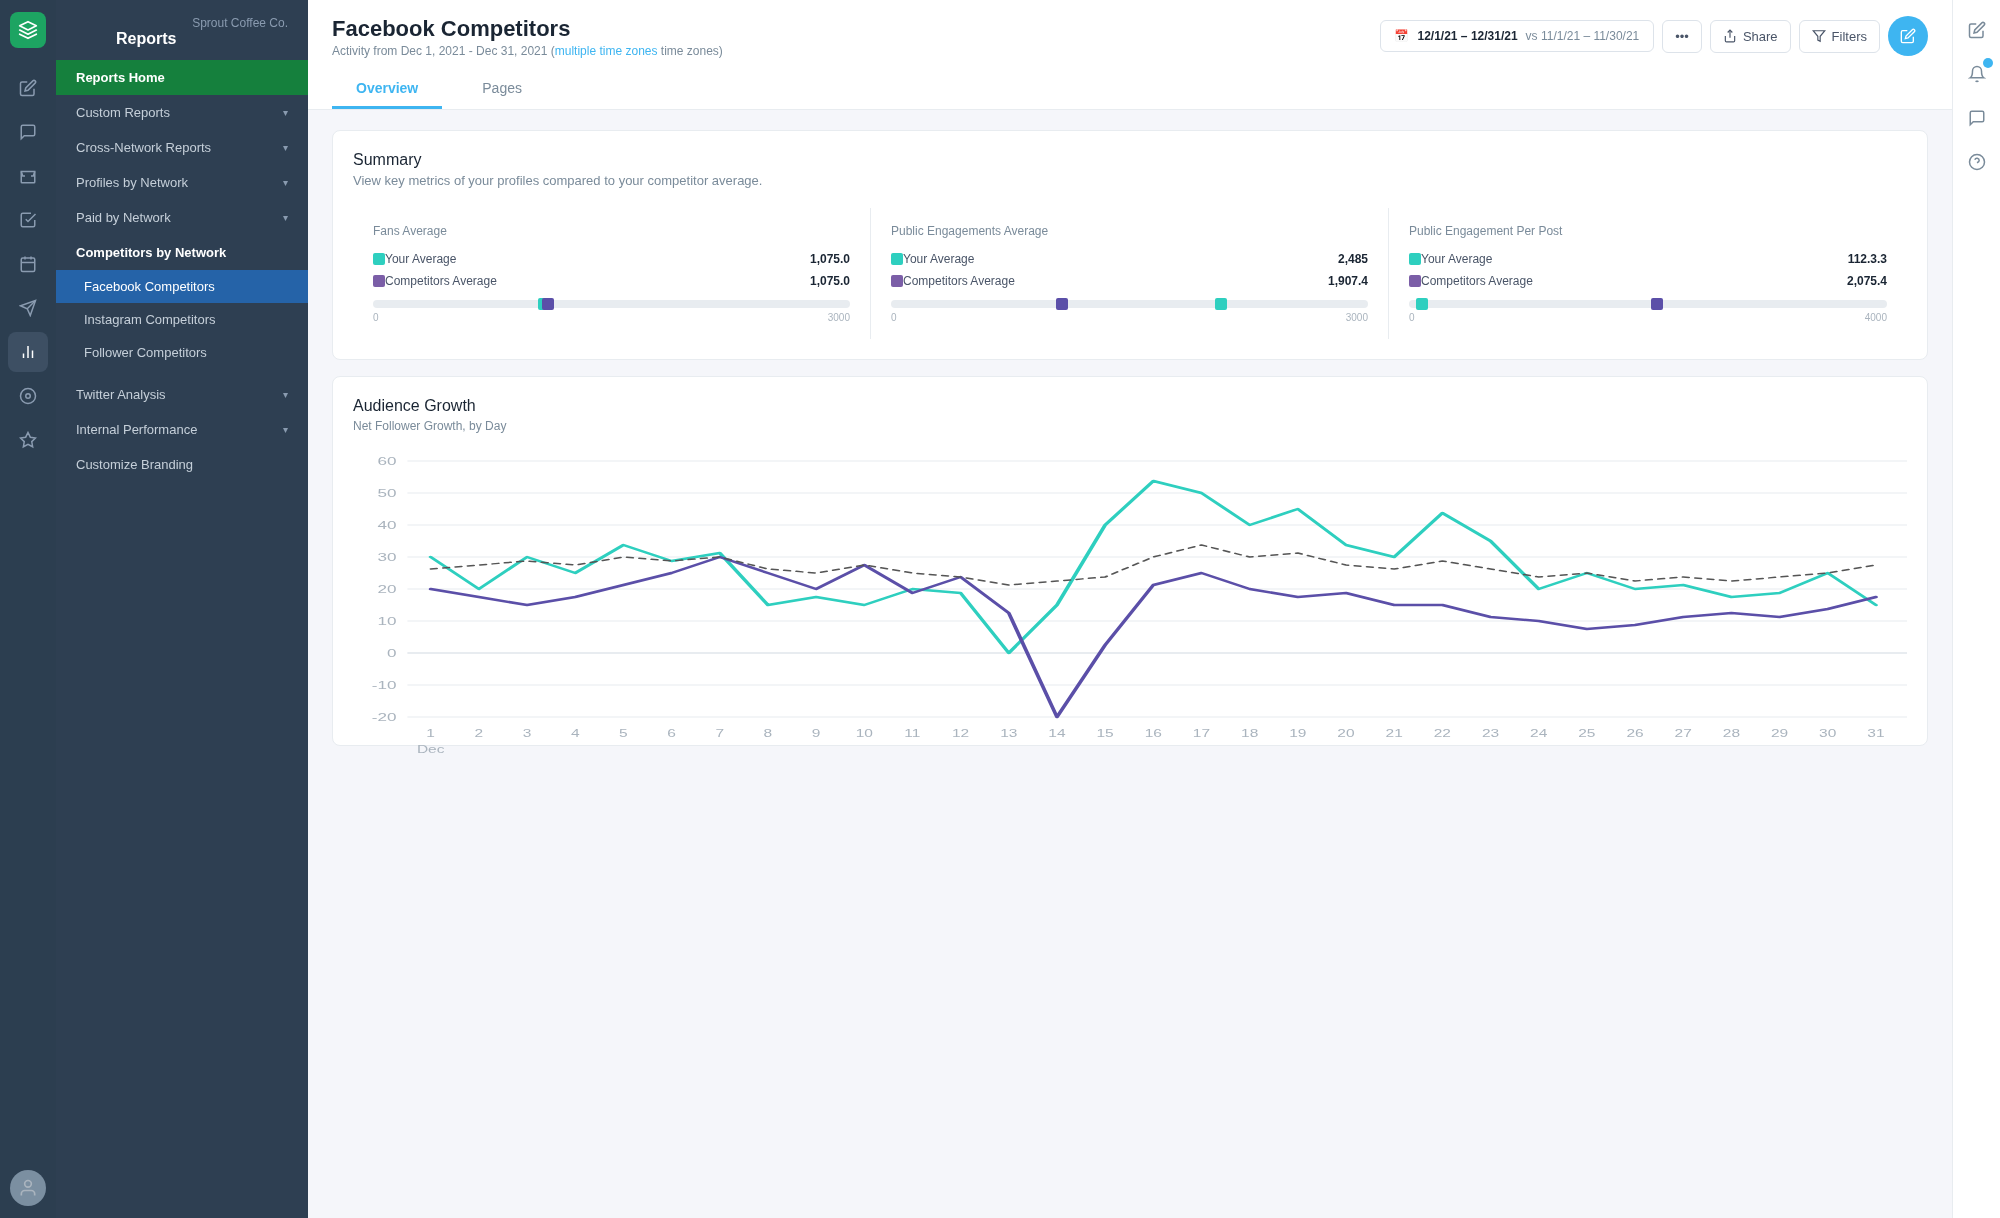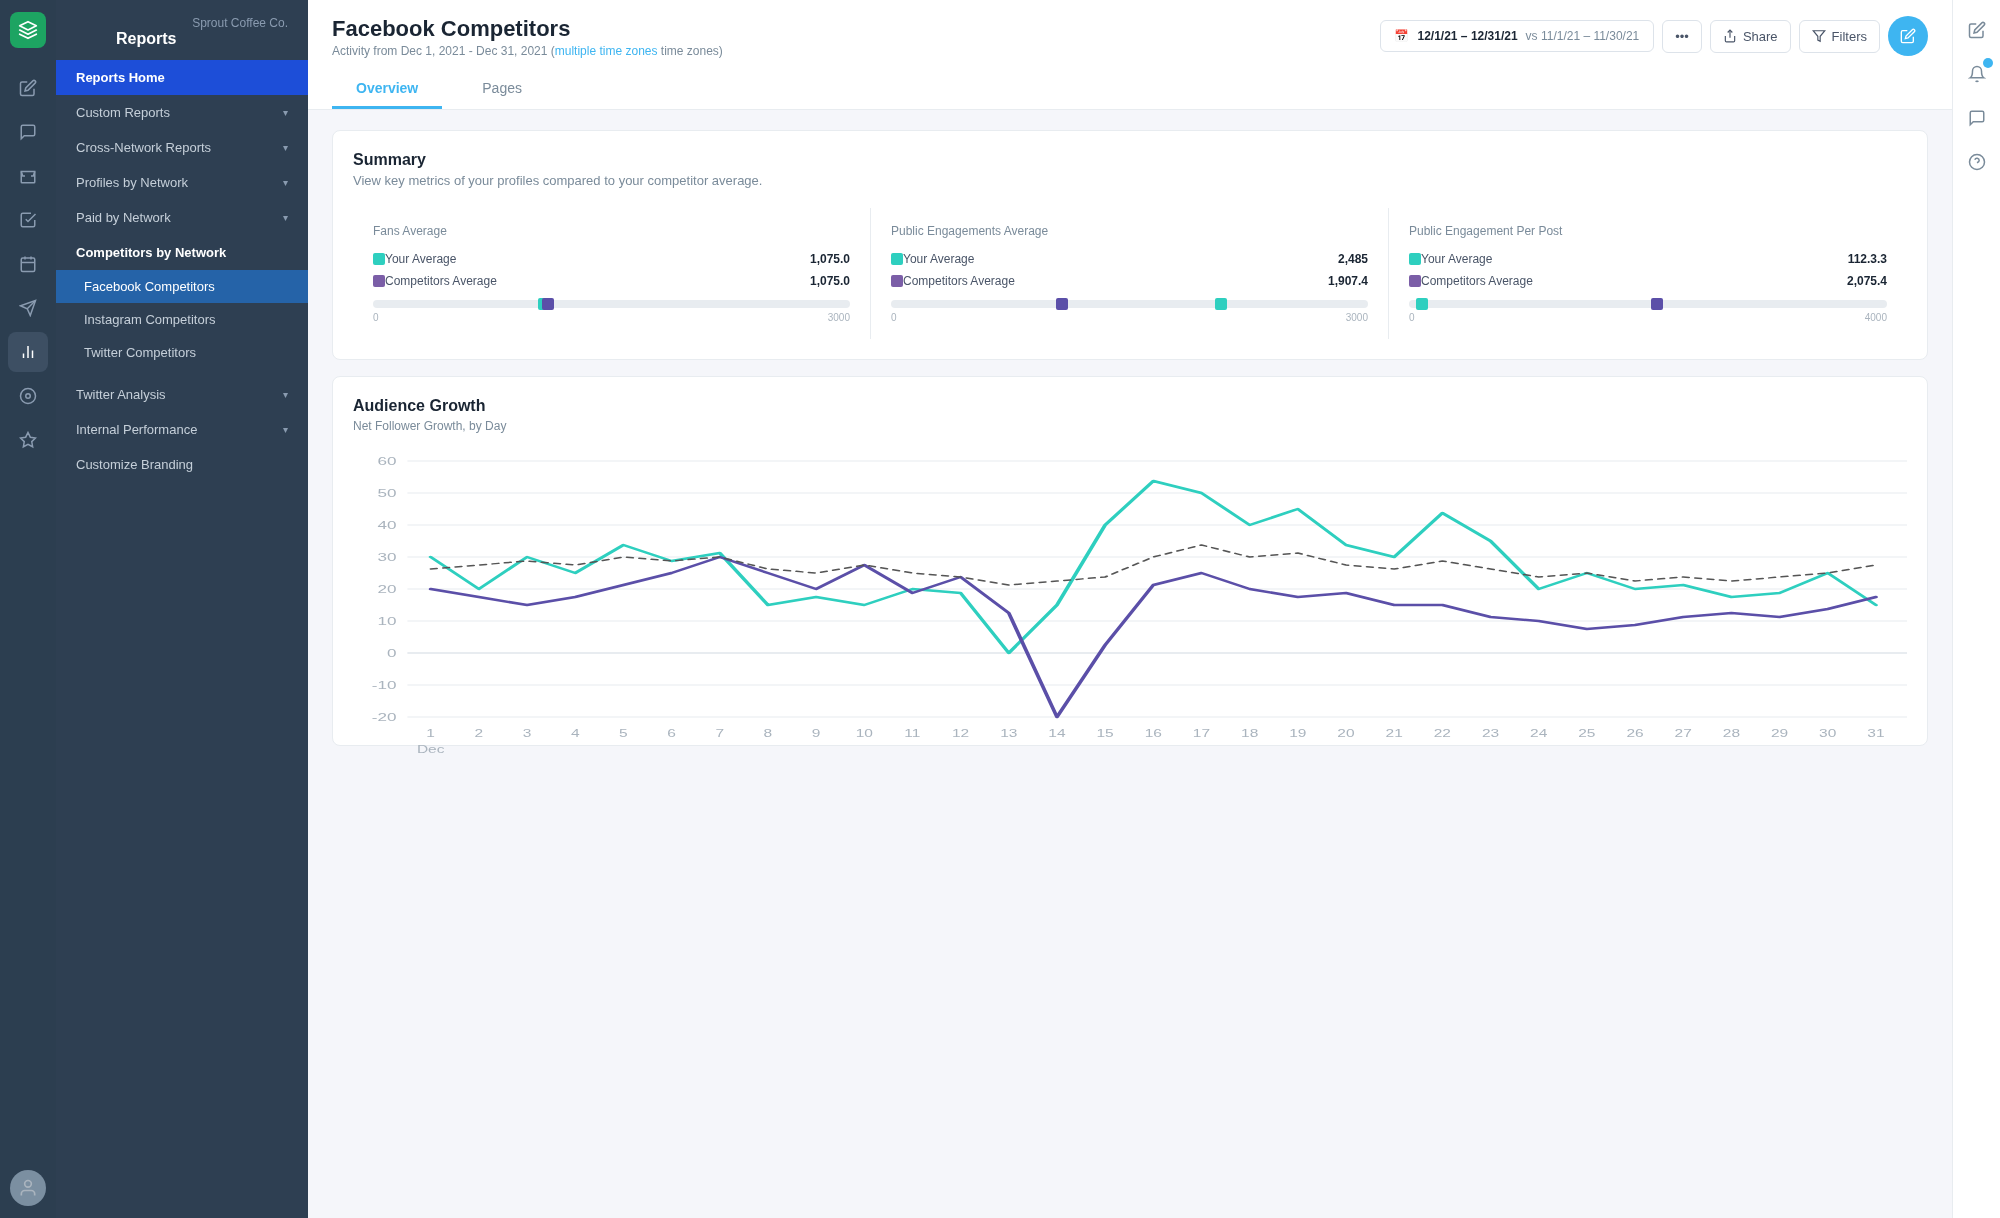--- a/index.html
+++ b/index.html
@@ -62,21 +62,21 @@
     .sidebar-item {
       display: flex;
       align-items: center;
       justify-content: space-between;
       padding: 10px 20px;
       color: #c5cfd9;
       font-size: 13px;
       cursor: pointer;
       border-radius: 0;
     }
-    .sidebar-item.active { background: #1d4ed8; color: #fff; font-weight: 600; }
+    .sidebar-item.active { background: #15803d; color: #fff; font-weight: 600; }
     .sidebar-item .chevron { font-size: 10px; color: #8a9bb0; }
     .sidebar-sub-item {
       padding: 9px 20px 9px 28px;
       color: #c5cfd9;
       font-size: 13px;
       cursor: pointer;
     }
     .sidebar-sub-item.active { background: #2563a8; color: #fff; }
 
     
@@ -147,21 +147,21 @@
     }
 
     
     .card {
       background: #fff;
       border-radius: 8px;
       border: 1px solid #e8ecf0;
       padding: 20px;
       margin-bottom: 16px;
     }
-    .card-title { font-size: 16px; font-weight: 700; color: #1a2533; margin-bottom: 4px; }
+    .card-title { font-size: 16px; font-weight: 400; color: #1a2533; margin-bottom: 4px; }
     .card-subtitle { font-size: 13px; color: #7a8b9a; margin-bottom: 20px; }
 
     
     .summary-grid {
       display: grid;
       grid-template-columns: 1fr 1fr 1fr;
       gap: 0;
     }
     .metric-box {
       padding: 16px 20px;
@@ -334,21 +334,21 @@
       <span>Competitors by Network</span>
     </div>
 
     <div class="sidebar-sub-item active" style="background:#2563a8; color:#fff;">
       <span>Facebook Competitors</span>
     </div>
     <div class="sidebar-sub-item">
       <span>Instagram Competitors</span>
     </div>
     <div class="sidebar-sub-item">
-      <span>Twitter Competitors</span>
+      <span>Follower Competitors</span>
     </div>
 
     <div style="margin-top: 8px;">
       <div class="sidebar-item">
         <span>Twitter Analysis</span>
         <span class="chevron">▾</span>
       </div>
       <div class="sidebar-item">
         <span>Internal Performance</span>
         <span class="chevron">▾</span>

